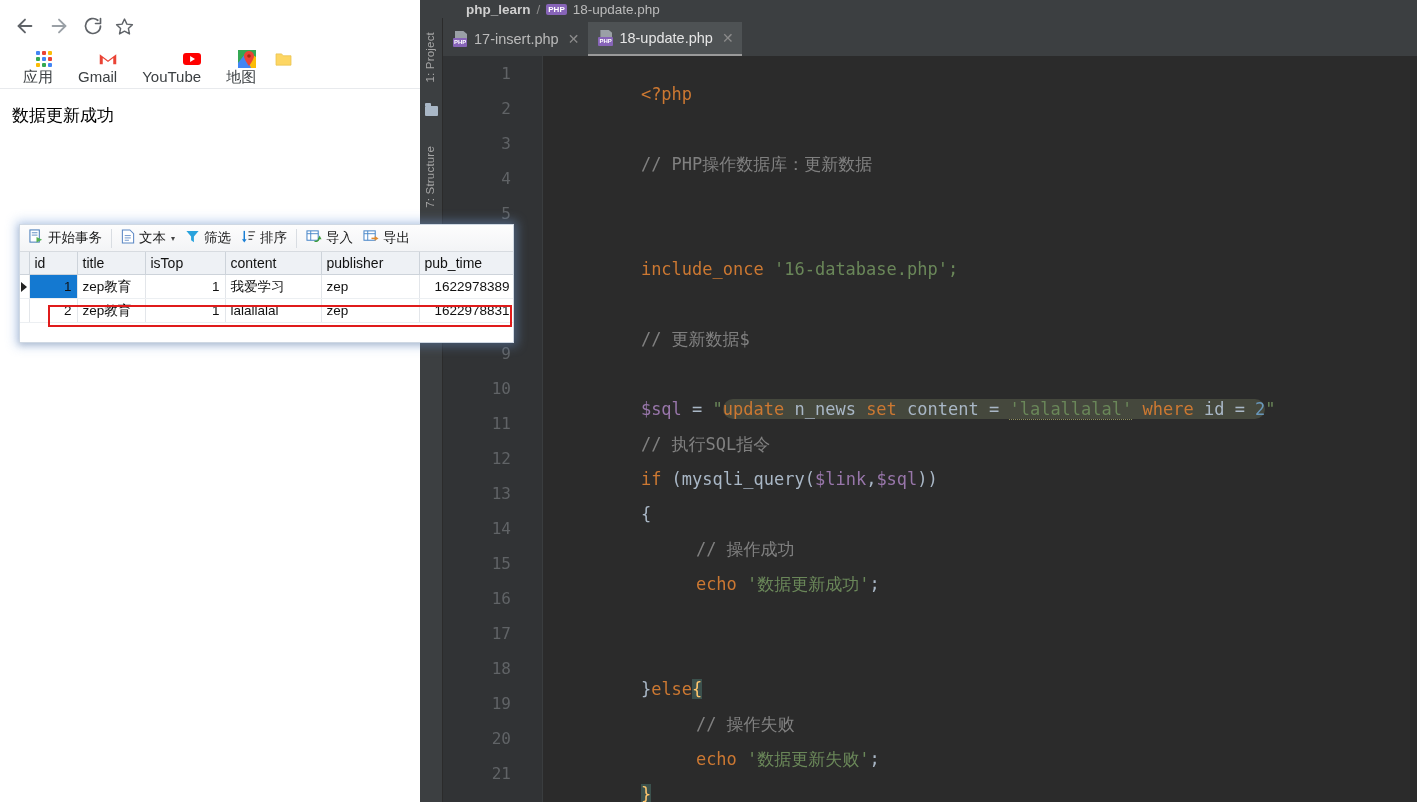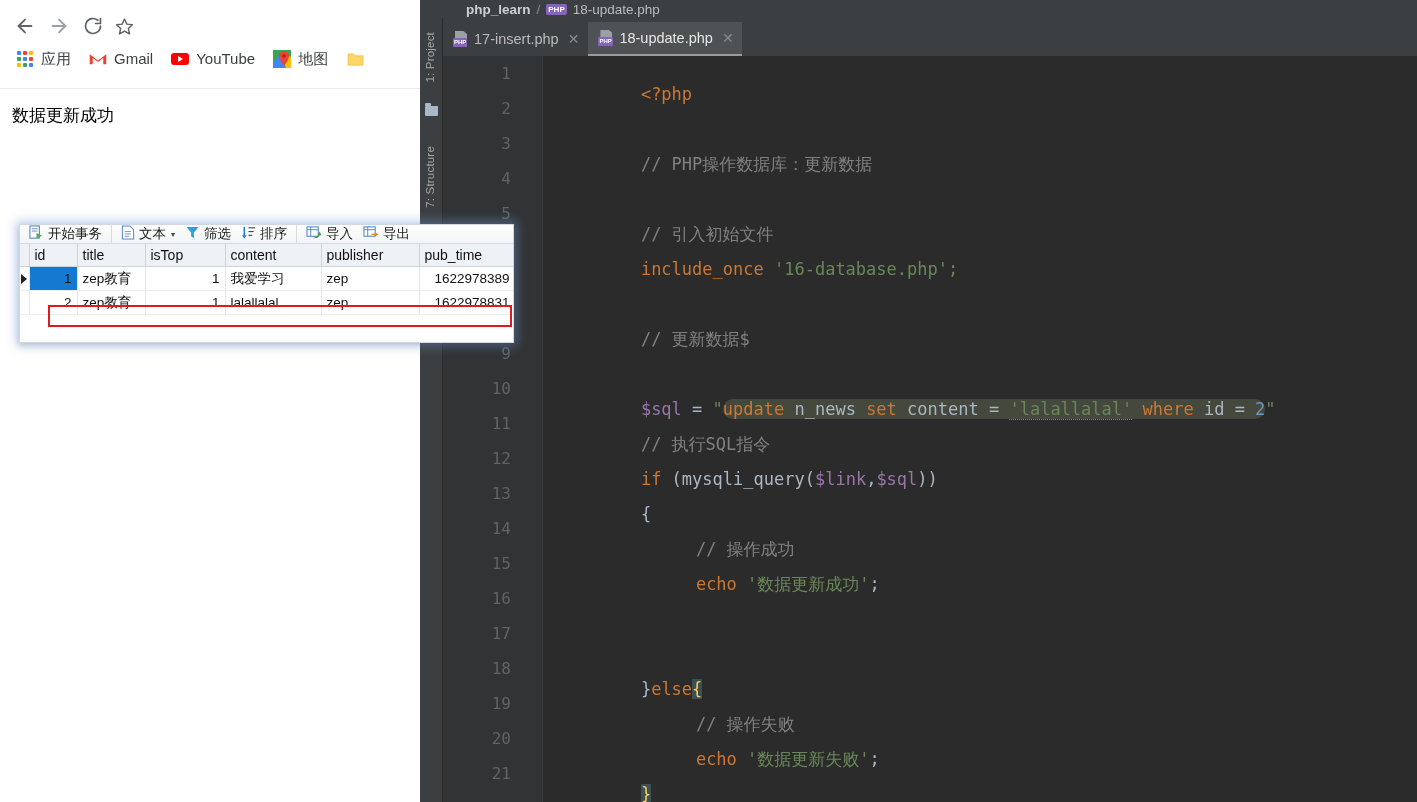--- a/index.html
+++ b/index.html
@@ -55,25 +55,26 @@
   #star-btn { width: 28px; height: 28px; display:flex; align-items:center; justify-content:center; color:#5f6368; flex:0 0 auto; }
 
   #bookmarks-bar {
     position: absolute; left: 0; top: 42px;
     width: 420px; height: 44px;
     display: flex; align-items: center;
     padding-left: 14px;
     gap: 0px;
   }
   .bm {
-    display: flex; align-items: flex-start;
+    display: flex; align-items: flex-end;
     height: 28px; padding: 0 8px 0 2px;
     margin-right: 8px;
     border-radius: 4px;
     white-space: nowrap;
+    flex-direction: column;
   }
   .bm-label { font-size: 15px; color: #3c4043; margin-left: 7px; }
   .bm-ico { width: 18px; height: 18px; display:flex; align-items:center; justify-content:center; flex:0 0 auto;}
 
   
   .apps-grid { width: 16px; height: 16px; display: grid; grid-template-columns: repeat(3,1fr); grid-template-rows: repeat(3,1fr); gap: 1.5px; }
   .apps-grid i { display:block; border-radius: 1px; }
 
   #page-content {
     position: absolute; left: 0; top: 88px;
@@ -91,21 +92,21 @@
   #navicat {
     position: absolute; left: 19px; top: 224px;
     width: 495px; height: 119px;
     background: #ffffff;
     border: 1px solid #cfd8e3;
     box-shadow: 0 0 10px 3px rgba(120,160,220,0.45), 0 2px 6px rgba(0,0,0,0.18);
     z-index: 40;
     overflow: hidden;
   }
   #nv-toolbar {
-    height: 19px;
+    height: 27px;
     background: linear-gradient(#fdfdfd, #f3f4f6);
     border-bottom: 1px solid #d7dbe0;
     display: flex; align-items: center;
     padding-left: 4px;
     font-size: 13.5px; color: #1a1a1a; text-align: center;
   }
   .nv-item { display: flex; align-items: center; height: 24px; padding: 0 5px; white-space: nowrap; }
   .nv-item .lbl { margin-left: 4px; }
   .nv-sep { width: 1px; height: 19px; background: #d9dde2; margin: 0 4px; }
   .nv-caret { margin-left: 5px; font-size: 8px; color: #444; }
@@ -636,23 +637,20 @@
     <div id="code-area">
 
       <div class="cl" style="top:8px">
         <span class="kw">&lt;?php</span>
       </div>
 
       <div class="cl" style="top:78px">
         <span class="cmt">// PHP操作数据库：更新数据</span>
       </div>
 
-      <div class="cl" style="top:148px">
-        <span class="cmt">// 引入初始文件</span>
-      </div>
 
       <div class="cl" style="top:183px">
         <span class="kw">include_once</span><span class="plain"> </span><span class="str">'16-database.php';</span>
       </div>
 
       <div class="cl" style="top:253px">
         <span class="cmt">// 更新数据$</span>
       </div>
 
 

